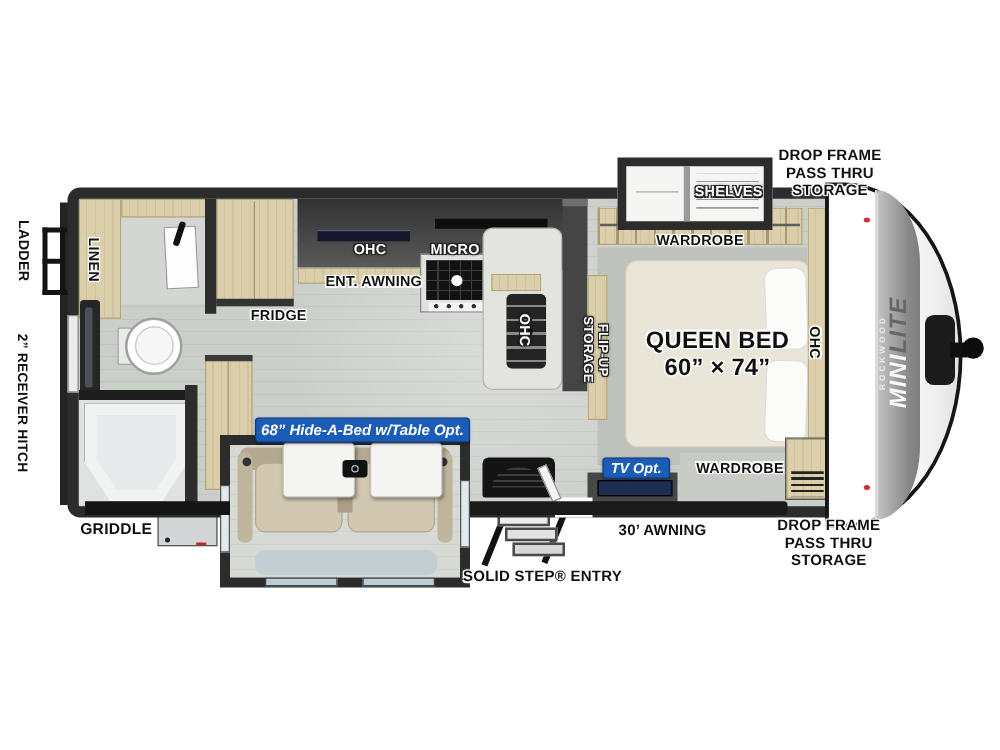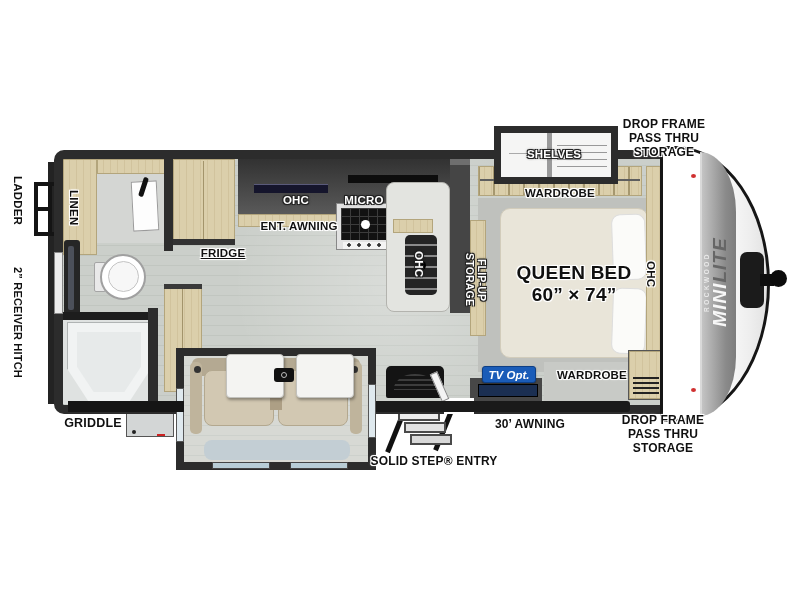--- a/index.html
+++ b/index.html
@@ -84,21 +84,21 @@
 
   <div class="tan" style="left:164px;top:284px;width:38px;height:108px;">
     <div style="left:18px;top:2px;width:1px;height:104px;background:#a3946b;"></div>
     <div style="left:0;top:0;width:38px;height:5px;background:#3a3a3a;"></div>
   </div>
 
   <div class="tan" style="left:173px;top:159px;width:62px;height:82px;">
     <div style="left:30px;top:2px;width:1px;height:78px;background:#a3946b;"></div>
   </div>
   <div style="left:173px;top:239px;width:62px;height:6px;background:#333;z-index:3;"></div>
-  <div class="lbl" style="left:192px;top:247px;width:62px;text-decoration:underline;">FRIDGE</div>
+  <div class="lbl" style="left:192px;top:247px;width:62px;">FRIDGE</div>
 
   <div style="left:238px;top:159px;width:230px;height:57px;z-index:3;
        background:linear-gradient(180deg,#323232,#5b5b5b);"></div>
   <div style="left:254px;top:184px;width:74px;height:9px;background:#15152c;border-top:1px solid #5a5a7a;z-index:3;"></div>
   <div style="left:348px;top:175px;width:90px;height:8px;background:#0d0d0d;z-index:3;"></div>
   <div class="tan" style="left:238px;top:214px;width:122px;height:13px;"></div>
   <div class="lbl light" style="left:266px;top:194px;width:60px;">OHC</div>
   <div class="lbl light" style="left:332px;top:194px;width:64px;">MICRO</div>
   <div class="lbl" style="left:240px;top:220px;width:118px;">ENT. AWNING</div>
 
@@ -134,21 +134,21 @@
     <div style="left:2px;top:13px;width:160px;height:2px;background:#5e5e5e;"></div>
   </div>
   <div class="lbl" style="left:512px;top:187px;width:96px;">WARDROBE</div>
 
   <div style="left:494px;top:126px;width:124px;height:58px;background:#f5f5f4;border:7px solid #2c2c2c;z-index:5;">
     <div style="left:46px;top:0;width:5px;height:44px;background:#9a9a9a;"></div>
     <div style="left:56px;top:6px;width:50px;height:28px;
          background-image:repeating-linear-gradient(180deg,transparent 0 6px,#999 6px 7px);"></div>
     <div style="left:8px;top:20px;width:34px;height:1px;background:#aaa;"></div>
   </div>
-  <div class="lbl light" style="left:498px;top:148px;width:112px;">SHELVES</div>
+  <div class="lbl light" style="left:498px;top:148px;width:112px;text-align:right;">SHELVES</div>
 
   <div style="left:500px;top:208px;width:148px;height:150px;background:#e9e5d9;border:1px solid #d2ccbb;
        border-radius:10px;z-index:3;"></div>
   <div style="left:612px;top:214px;width:34px;height:66px;background:#fbfbf9;border:1px solid #ddd;border-radius:9px;
        transform:rotate(-2deg);z-index:3;"></div>
   <div style="left:612px;top:288px;width:34px;height:66px;background:#fbfbf9;border:1px solid #ddd;border-radius:9px;
        transform:rotate(2deg);z-index:3;"></div>
   <div class="lbl" style="left:506px;top:262px;width:136px;font-size:19px;">QUEEN BED
 60” × 74”</div>
 
@@ -211,20 +211,21 @@
     </div>
 
     <div style="left:42px;top:-2px;width:58px;height:44px;background:#f4f4f2;border:1px solid #c2c2be;border-radius:4px;
          box-shadow:1px 2px 3px rgba(0,0,0,.35);"></div>
     <div style="left:112px;top:-2px;width:58px;height:44px;background:#f4f4f2;border:1px solid #c2c2be;border-radius:4px;
          box-shadow:1px 2px 3px rgba(0,0,0,.35);"></div>
     <div style="left:90px;top:12px;width:20px;height:14px;background:#111;border-radius:3px;">
       <div style="left:7px;top:4px;width:6px;height:6px;border:1px solid #bbb;border-radius:50%;"></div>
     </div>
   </div>
+  <div class="badge" style="left:204px;top:334px;width:172px;height:20px;font-size:12px;">68” Hide-A-Bed w/Table Opt.</div>
 
   <div style="left:68px;top:401px;width:116px;height:11px;background:#151515;z-index:5;"></div>
   <div style="left:126px;top:410px;width:48px;height:27px;background:#d3d6d6;border:1px solid #555;z-index:1;">
     <div style="left:5px;top:19px;width:4px;height:4px;background:#222;border-radius:50%;"></div>
     <div style="left:30px;top:23px;width:8px;height:2px;background:#c22;"></div>
   </div>
   <div class="lbl" style="left:58px;top:416px;width:70px;font-size:12.5px;">GRIDDLE</div>
 
   <div class="lbl" style="left:606px;top:118px;width:116px;font-size:12px;">DROP FRAME
 PASS THRU

